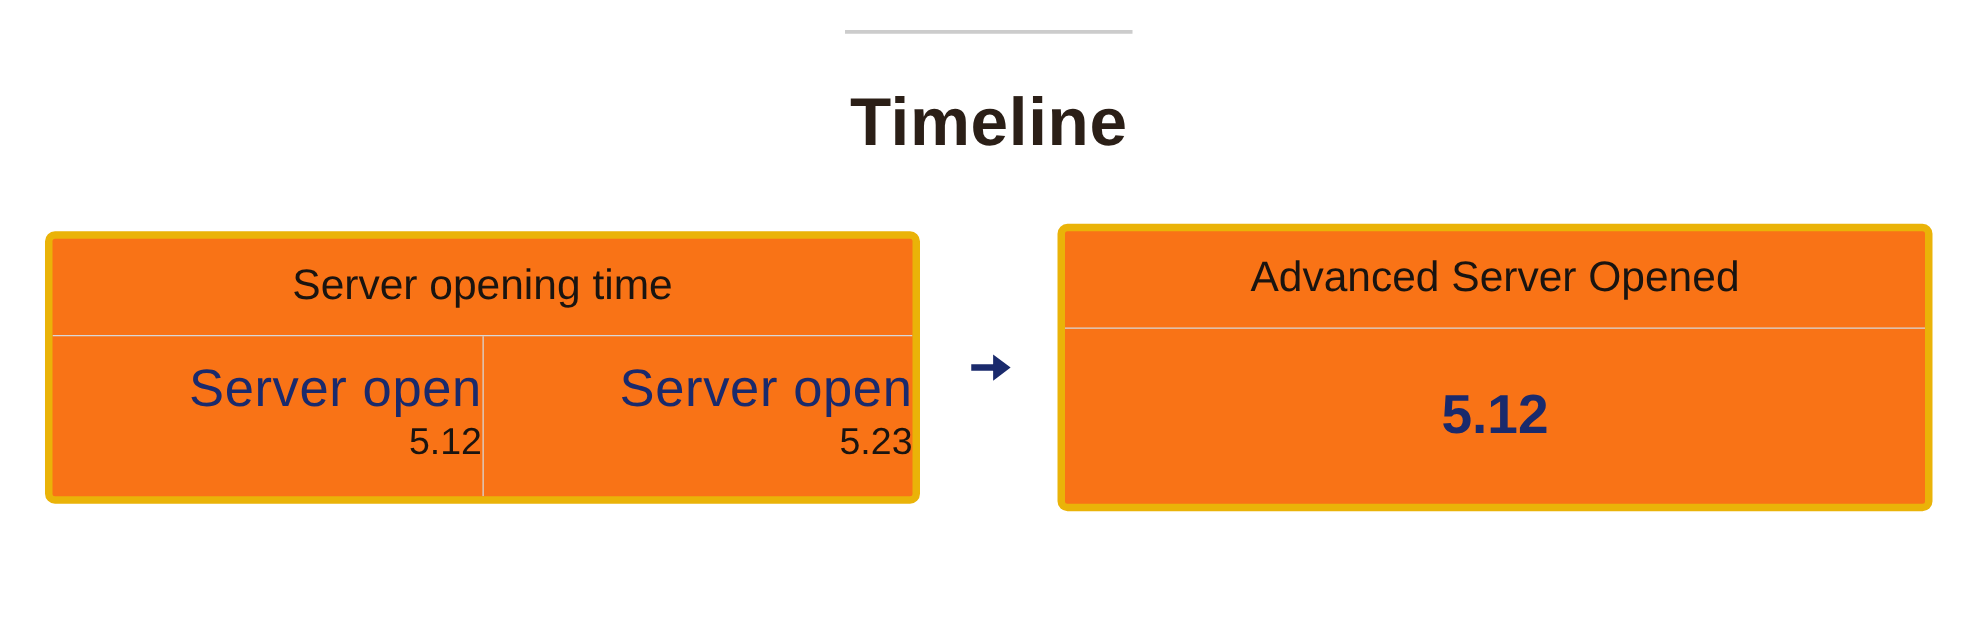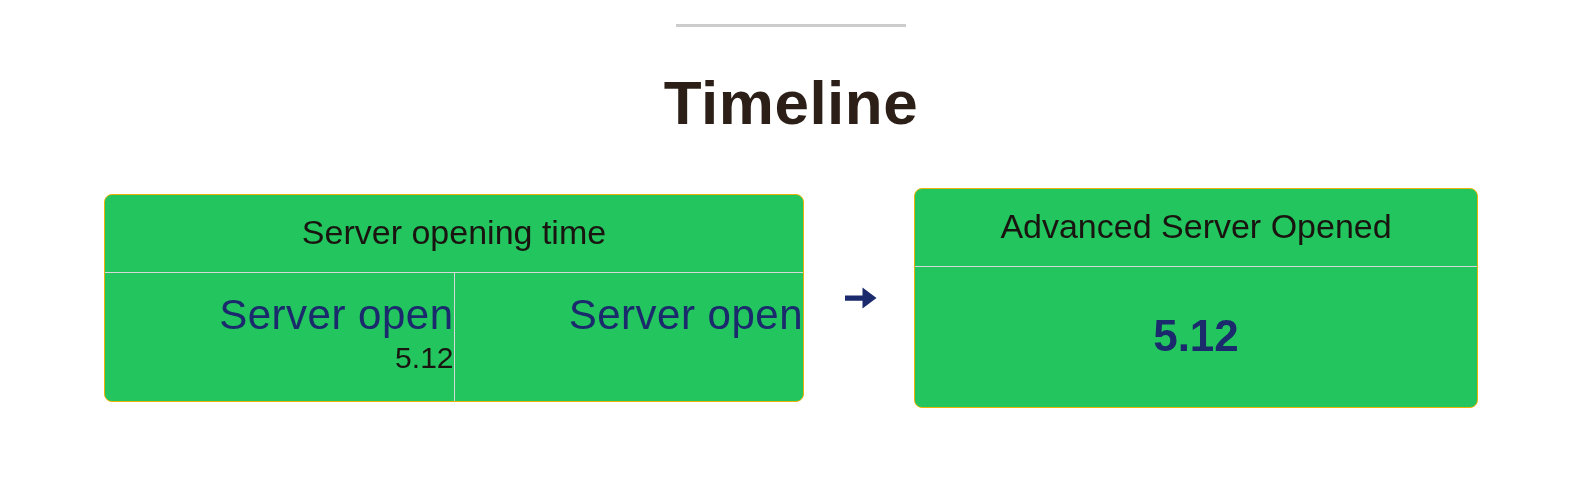--- a/index.html
+++ b/index.html
@@ -16,43 +16,43 @@
       flex-direction: column;
       align-items: center;
     }
     .top-divider {
       width: 230px;
       height: 3px;
       background: #cccccc;
       margin-top: 24px;
     }
     .page-title {
-      font-size: 62px;
+      font-size: 54px;
       font-weight: 600;
       color: #2b1f17;
       margin-top: 40px;
       letter-spacing: 0.5px;
     }
     .timeline-row {
       display: flex;
       align-items: center;
       margin-top: 50px;
       gap: 30px;
     }
     .box {
-      border: 1px solid #eab308;
+      border: 6px solid #eab308;
       border-radius: 8px;
       overflow: hidden;
-      background: #22c55e;
+      background: #f97316;
     }
     .box-left {
       width: 700px;
     }
     .box-right {
-      width: 564px;
+      width: 700px;
     }
     .box-header {
       text-align: center;
       font-size: 34px;
       font-weight: 500;
       color: #1a1410;
       padding: 18px 0 20px 0;
       border-bottom: 1px solid #d8d8d8;
     }
     .box-body {
@@ -108,20 +108,21 @@
 
   <div class="box box-left">
     <div class="box-header">Server opening time</div>
     <div class="box-body">
       <div class="cell">
         <div class="cell-label">Server open</div>
         <div class="cell-date">5.12</div>
       </div>
       <div class="cell">
         <div class="cell-label">Server open</div>
+        <div class="cell-date">5.23</div>
       </div>
     </div>
   </div>
 
   <div class="arrow-wrap">
     <svg viewBox="0 0 24 24">
       <path d="M4 10.5h10V6l8 6-8 6v-4.5H4z"></path>
     </svg>
   </div>
 

